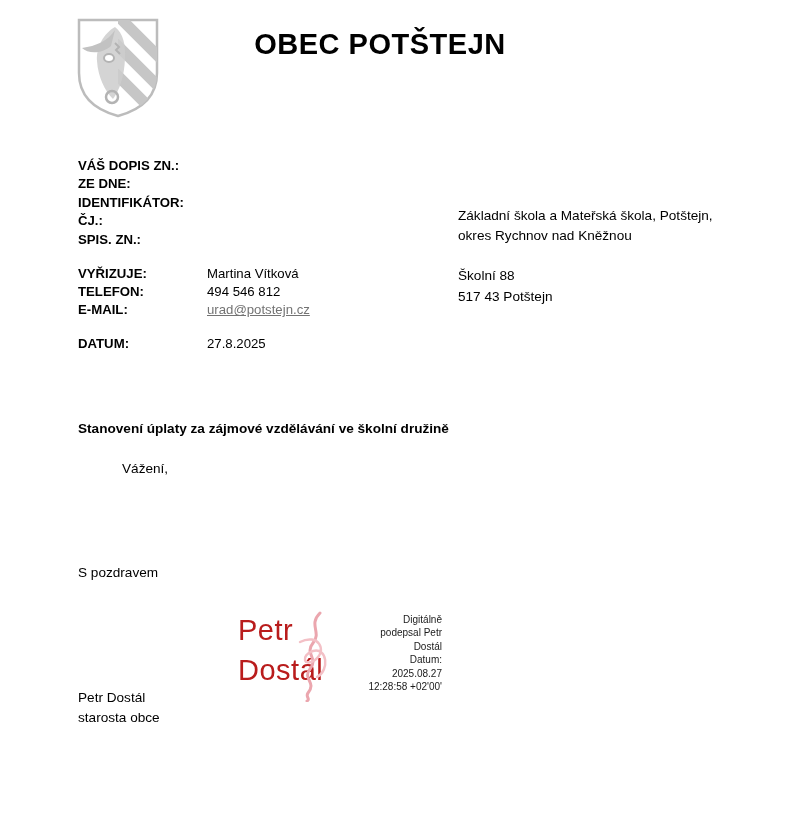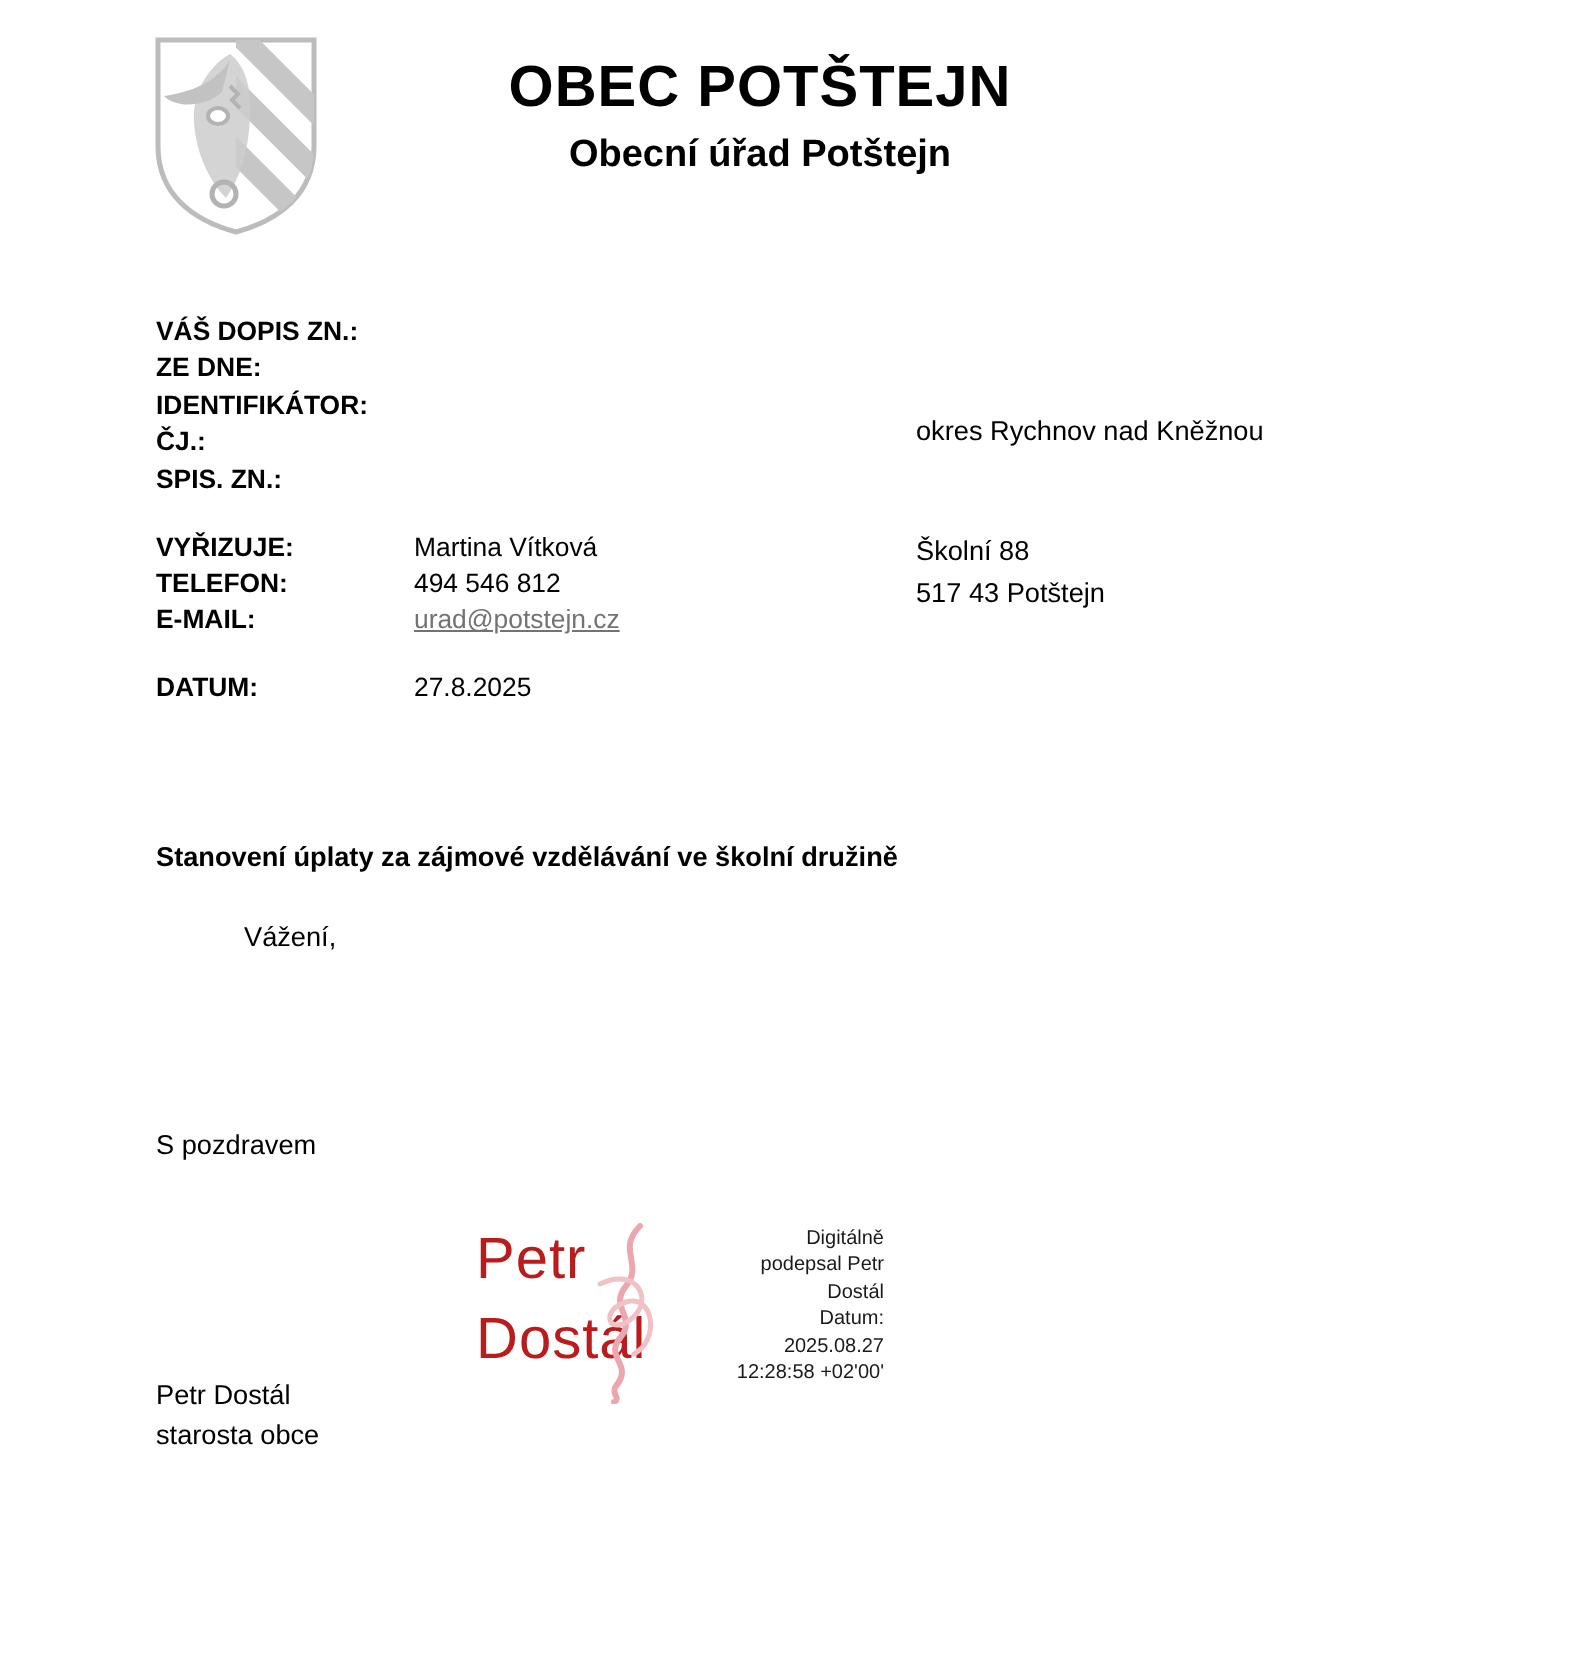--- a/index.html
+++ b/index.html
@@ -70,32 +70,32 @@
       <path d="M40,10 C48,16 51,28 50,42 C49,60 45,72 38,82 C30,74 23,60 22,44 C21,30 29,16 40,10 Z" fill="#cccccc" opacity="0.85"></path>
       <path d="M40,13 C33,24 21,29 7,31 C13,37 27,37 36,29 Z" fill="#c2c2c2"></path>
       <ellipse cx="34" cy="41" rx="5" ry="4" fill="#ffffff" stroke="#b3b3b3" stroke-width="2"></ellipse>
       <circle cx="37" cy="80" r="6" fill="none" stroke="#b3b3b3" stroke-width="2.5"></circle>
       <path d="M40,26 l4,4 l-3,3 l4,4" fill="none" stroke="#b3b3b3" stroke-width="2"></path>
     </g>
   </svg>
 
   <div class="header-titles">
     <div class="org-name">OBEC POTŠTEJN</div>
-    <div class="office-name">Obecní úřad Potštejn</div>
   </div>
 
   <div class="refs">
     <div>VÁŠ DOPIS ZN.:</div>
     <div>ZE DNE:</div>
     <div>IDENTIFIKÁTOR:</div>
     <div>ČJ.:</div>
     <div>SPIS. ZN.:</div>
   </div>
 
   <div class="recipient">
+    <div>Základní škola a Mateřská škola, Potštejn,</div>
     <div>okres Rychnov nad Kněžnou</div>
   </div>
   <div class="recipient2">
     <div>Školní 88</div>
     <div>517 43 Potštejn</div>
   </div>
 
   <div class="contact-grid">
     <div class="lbl">VYŘIZUJE:</div>
     <div class="val">Martina Vítková</div>

